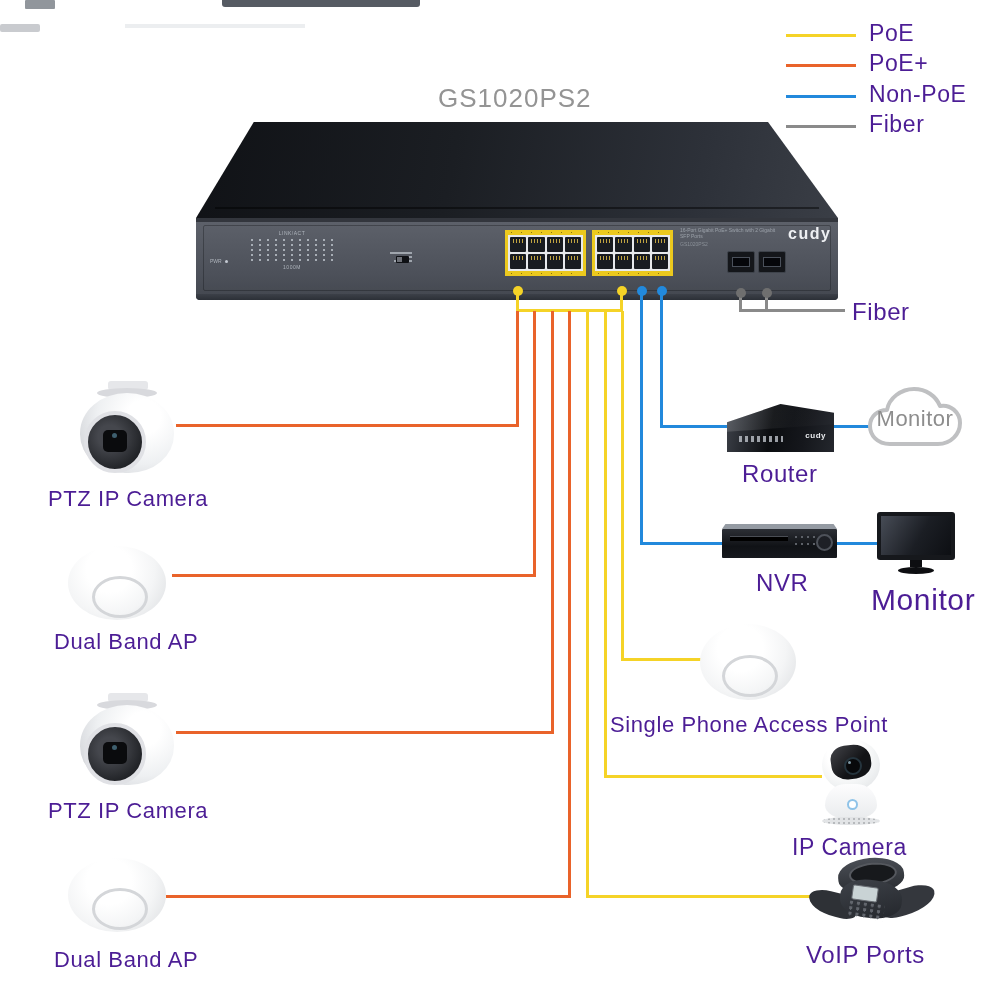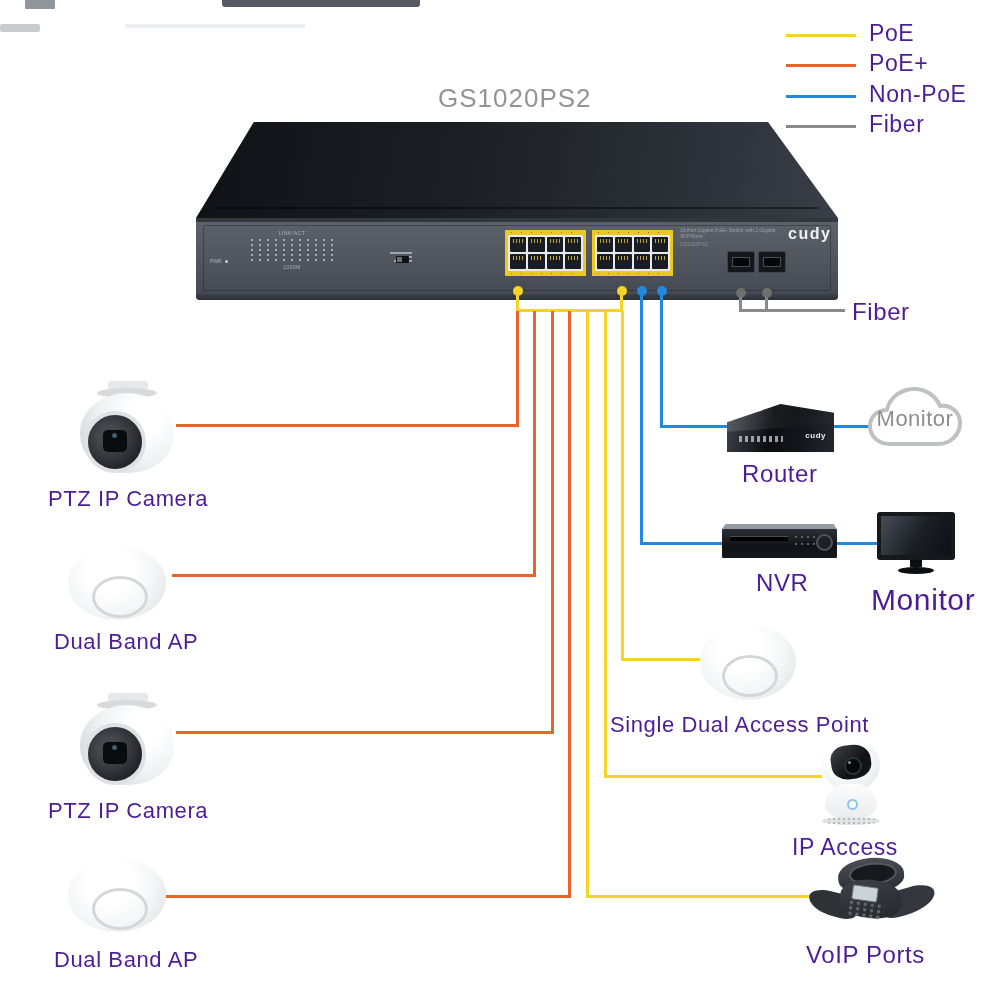--- a/index.html
+++ b/index.html
@@ -310,31 +310,31 @@
     </div>
   <div class="mon-neck"></div>
   <div class="mon-base"></div>
 </div>
 <span class="lbl" style="left:871px;top:583px;font-size:30px;">Monitor</span>
 
 <div class="ap" style="left:700px;top:624px;width:96px;height:76px;">
   <div class="ap-body"></div>
   <div class="ap-ring" style="left:22px;top:31px;"></div>
 </div>
-<span class="lbl" style="left:610px;top:712px;font-size:22px;">Single Dual Access Point</span>
+<span class="lbl" style="left:610px;top:712px;font-size:22px;">Single Phone Access Point</span>
 
 <div class="ipcam" style="left:818px;top:737px;">
   <div class="ip-head"></div>
   <div class="ip-win"></div>
   <div class="ip-lens"></div>
   <div class="ip-body"></div>
   <div class="ip-led"></div>
   <div class="ip-base"></div>
 </div>
-<span class="lbl" style="left:792px;top:834px;font-size:23px;">IP Access</span>
+<span class="lbl" style="left:792px;top:834px;font-size:23px;">IP Camera</span>
 
 <div class="voip" style="left:808px;top:858px;">
   <div class="v-back">
       <div class="v-speaker"></div>
     </div>
   <div class="v-left"></div>
   <div class="v-right"></div>
   <div class="v-body"></div>
   <div class="v-screen"></div>
   <div class="v-keys"></div>

